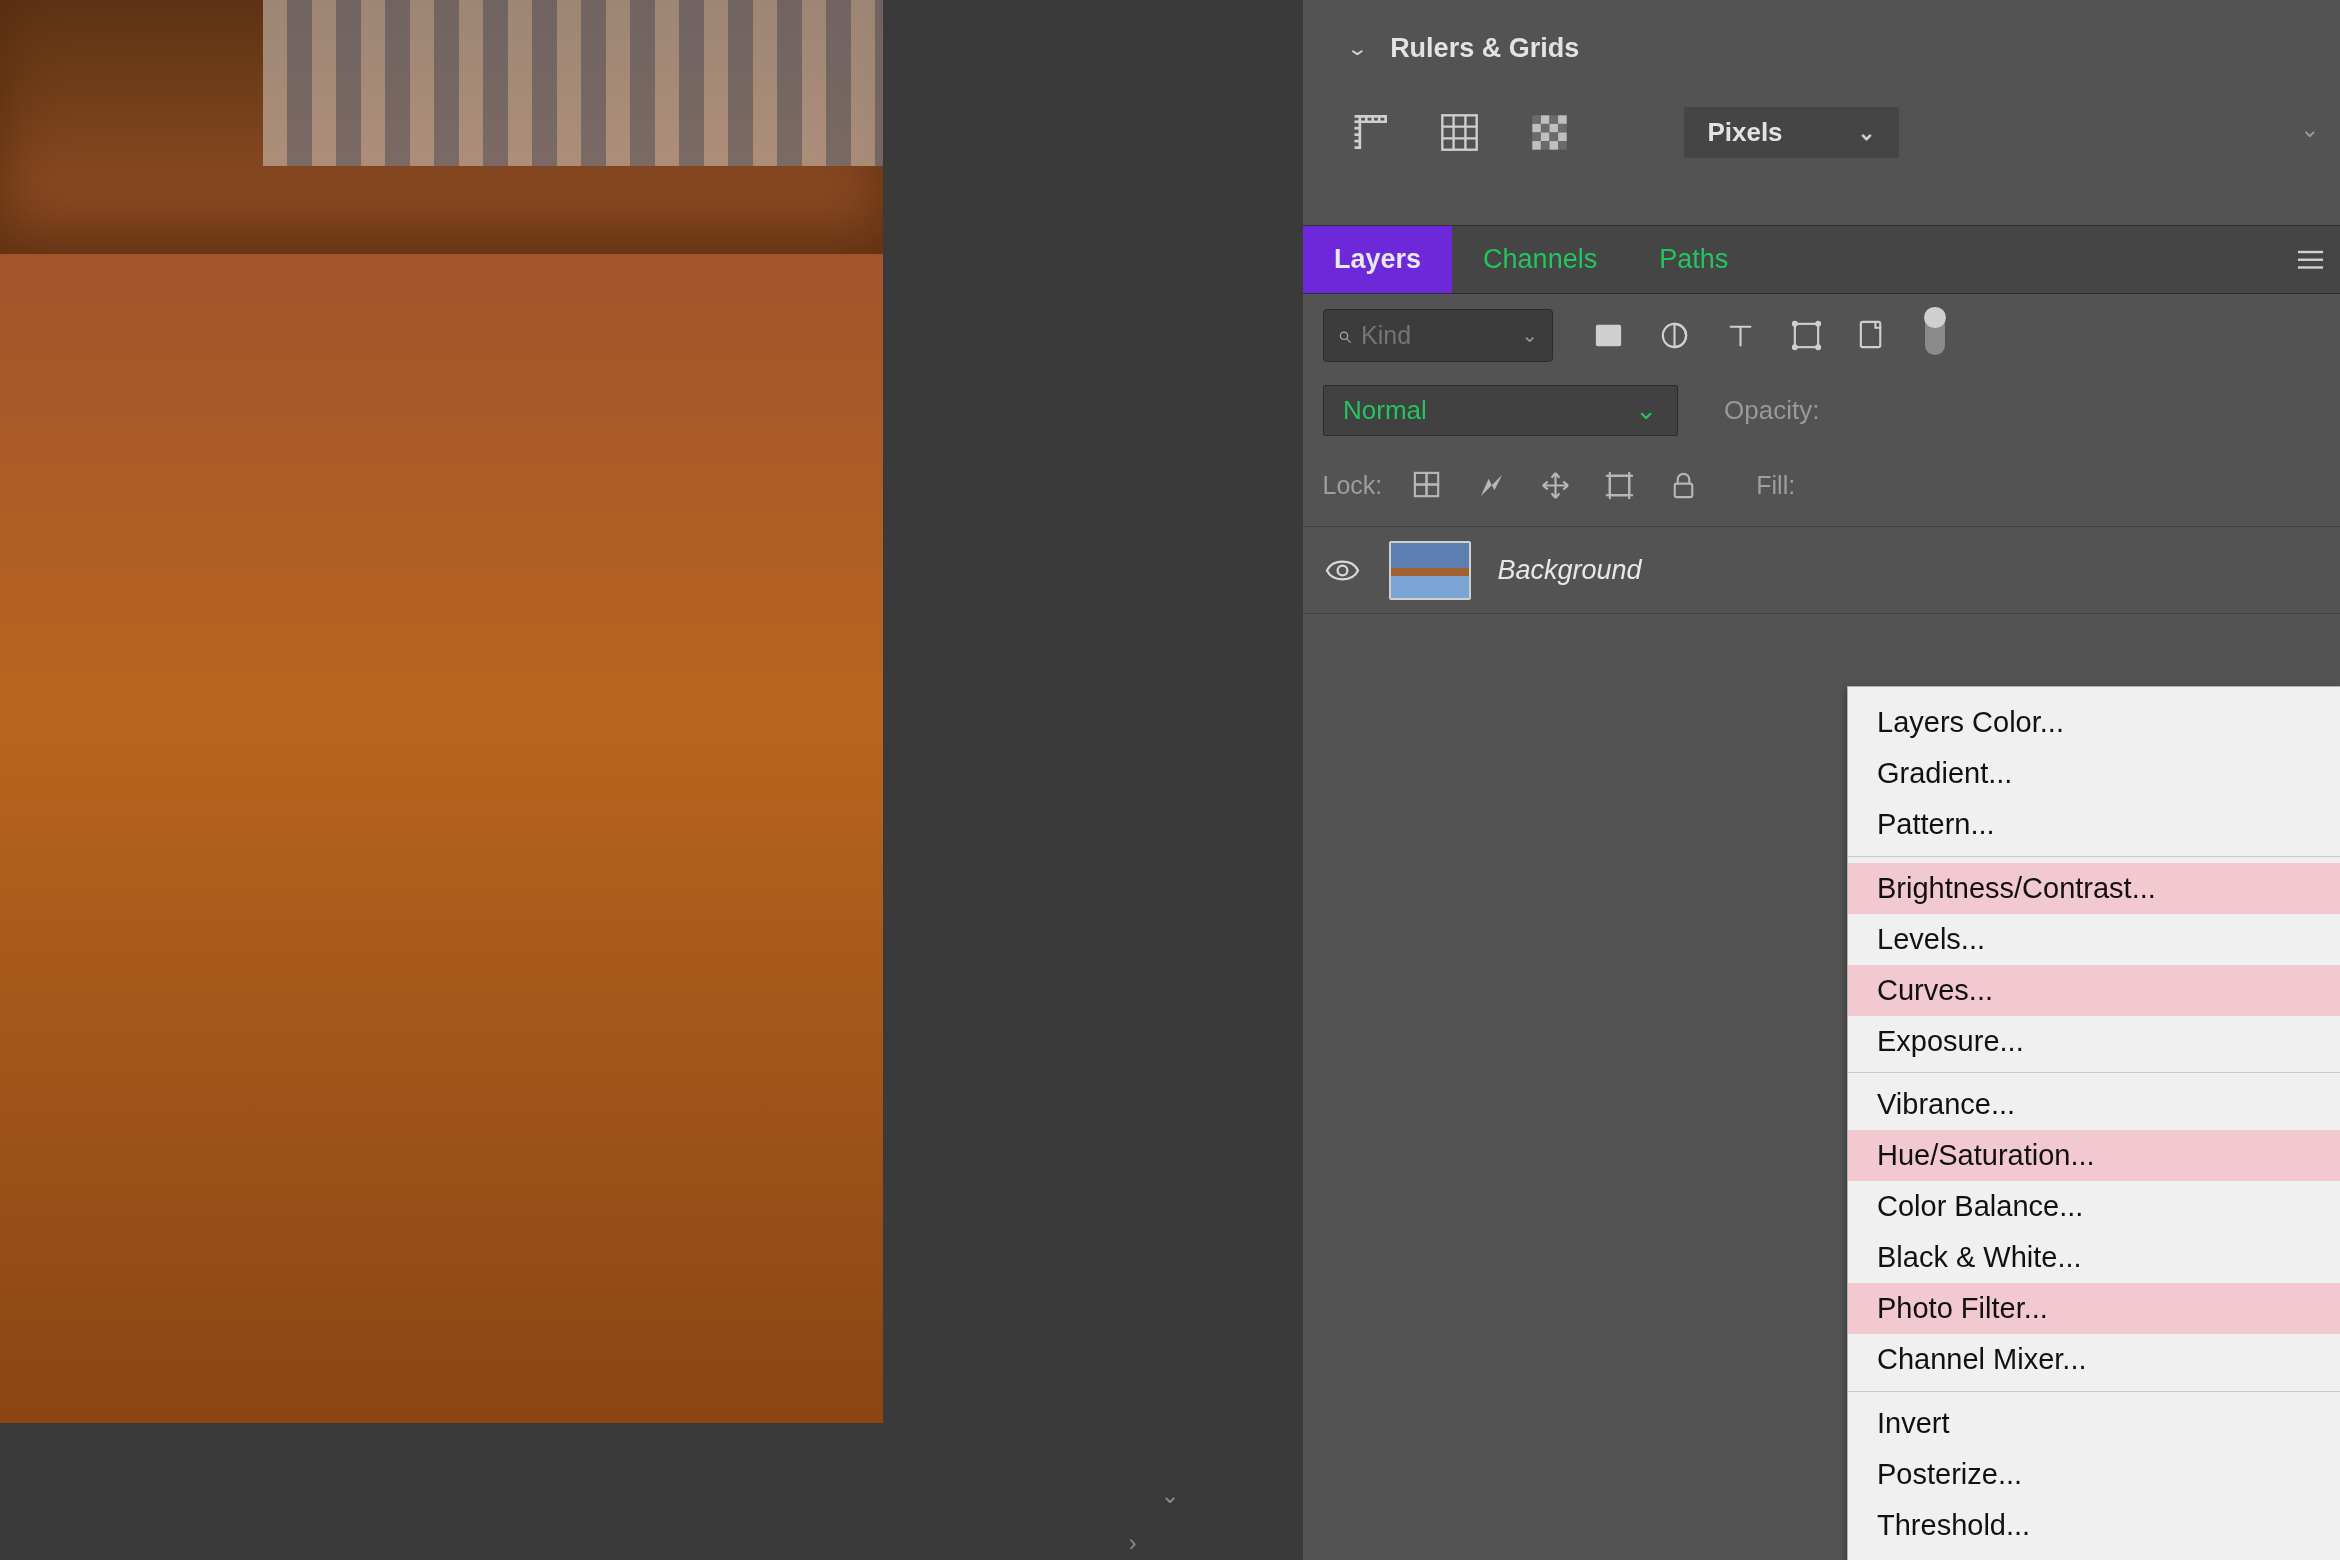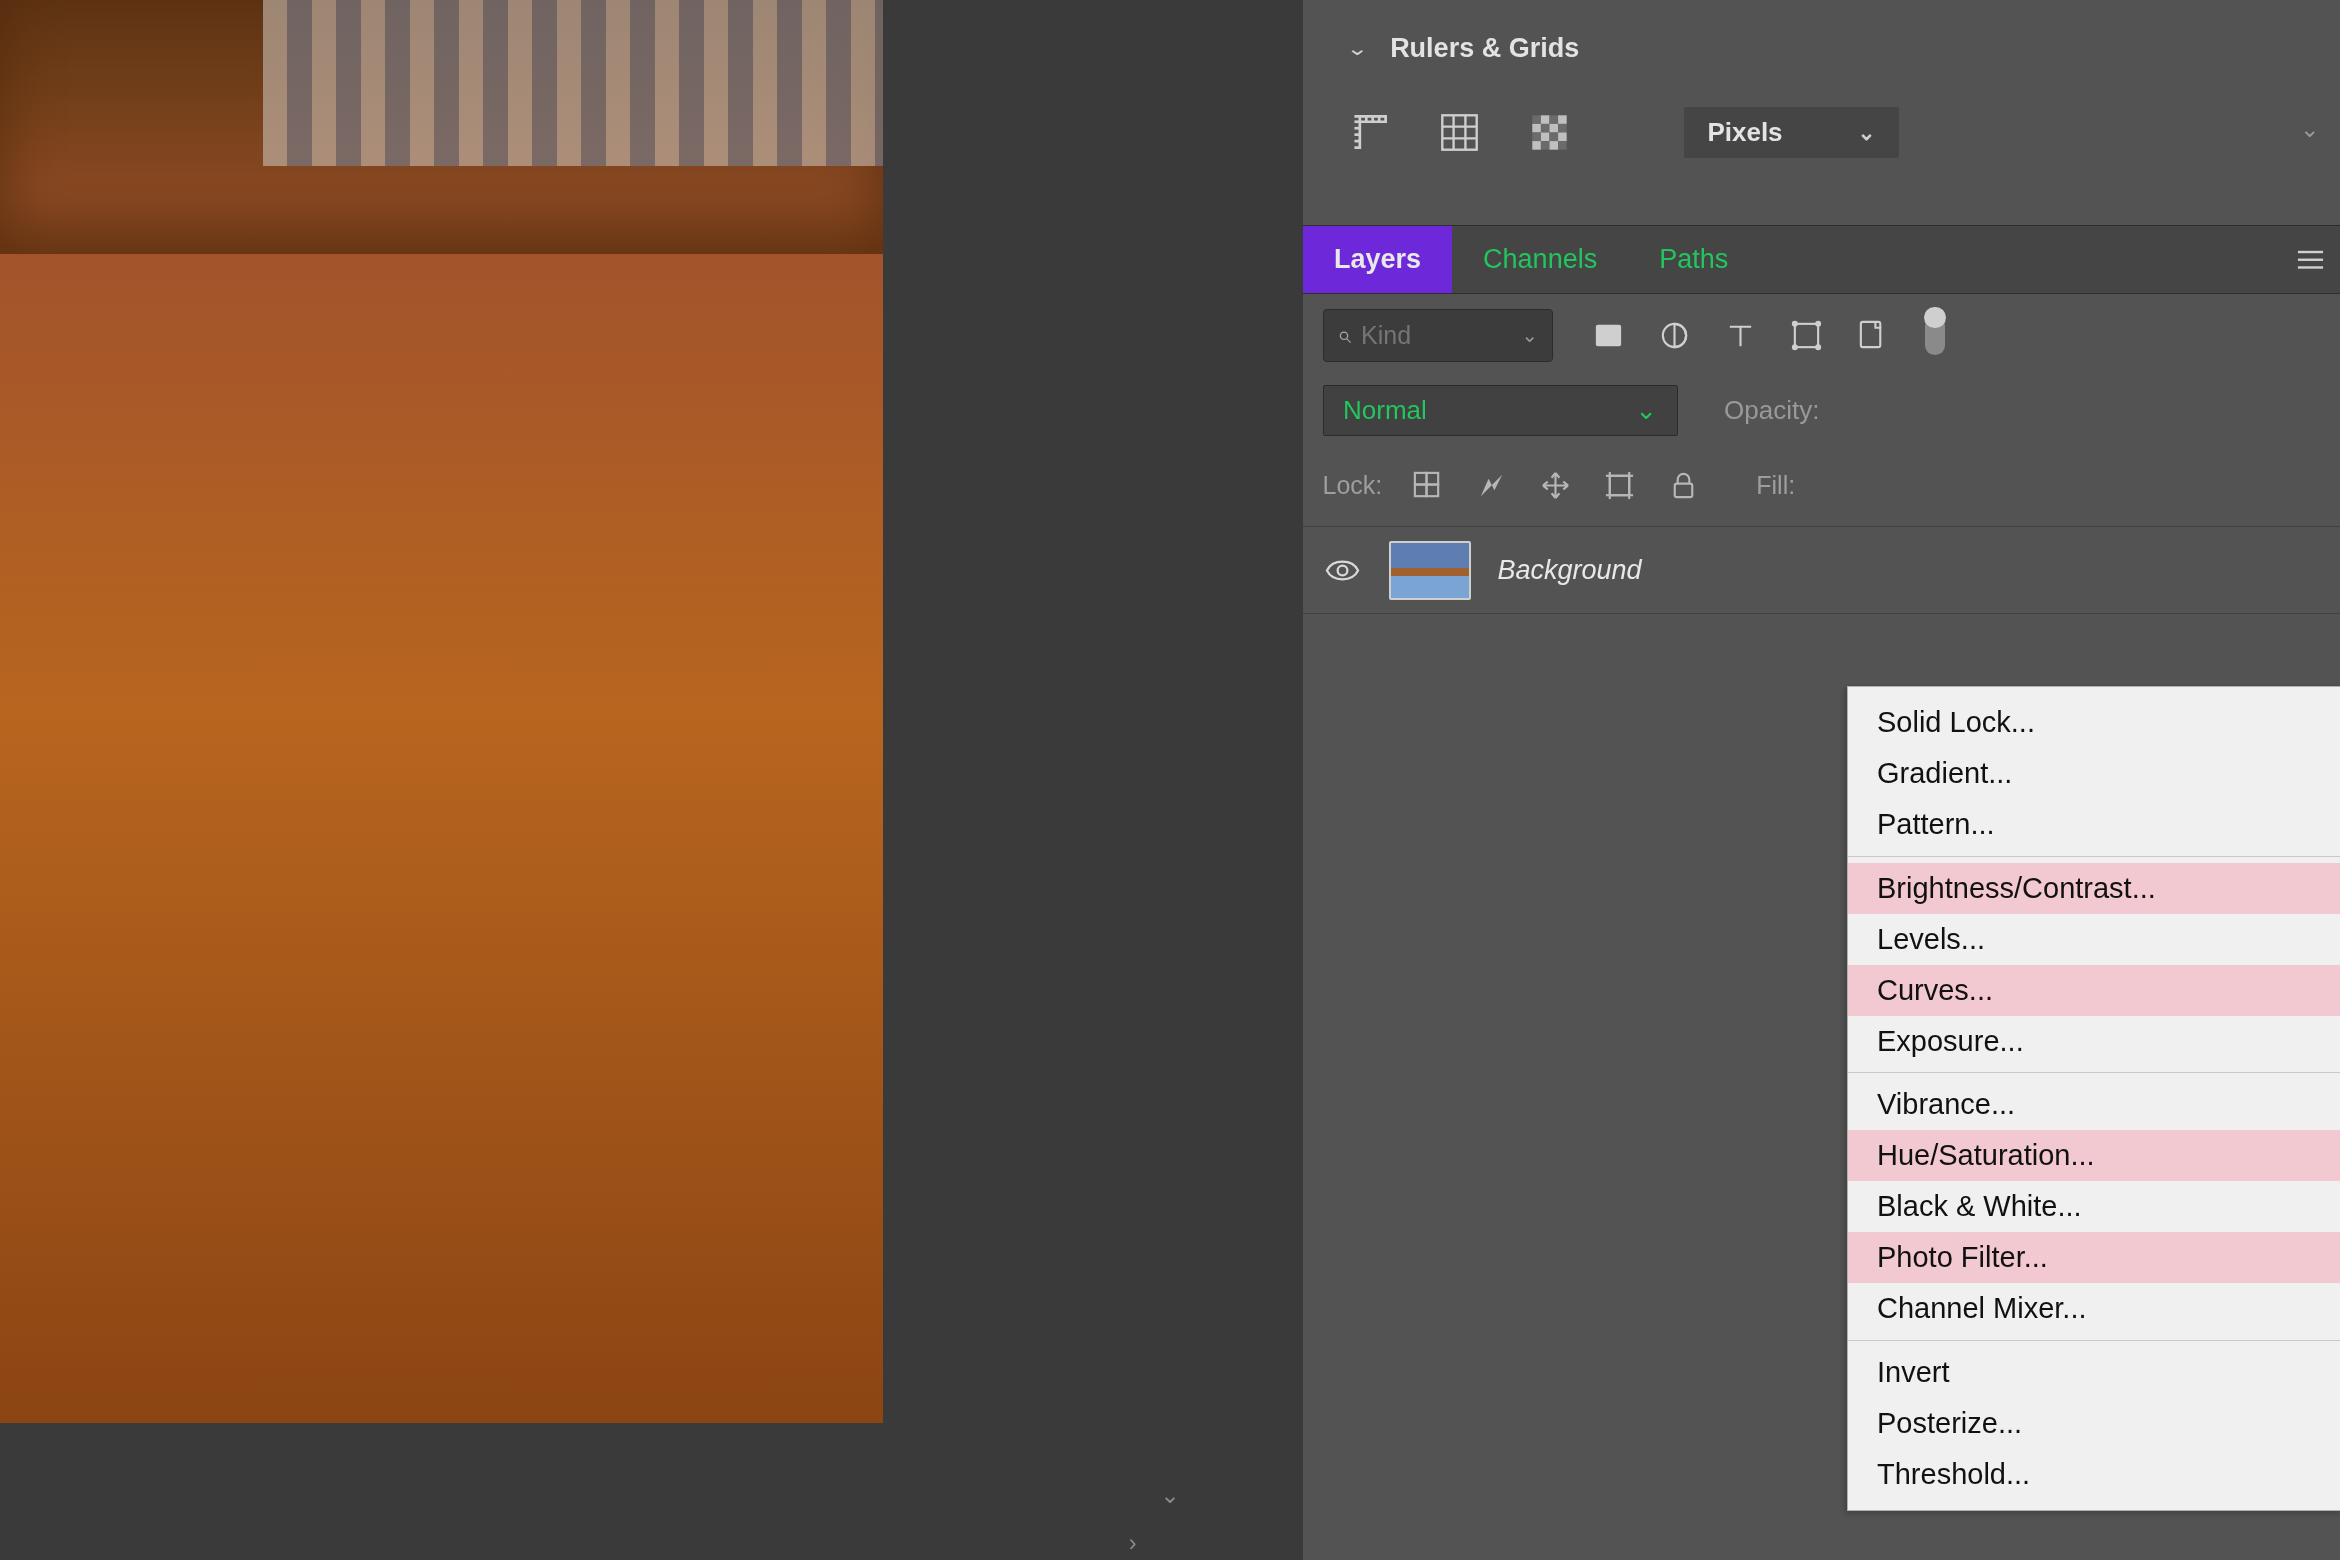--- a/index.html
+++ b/index.html
@@ -266,31 +266,32 @@
         <svg viewBox="0 0 40 40">
             <path d="M4 20 C10 8 30 8 36 20 C30 32 10 32 4 20 Z"></path>
             <circle cx="20" cy="20" r="5"></circle>
           </svg>
       </div>
       <div class="layer-thumb"></div>
       <span class="layer-name">Background</span>
     </div>
 
     <div class="context-menu" id="ctx-menu">
-        <div class="menu-item">Solid Lock...</div>
+        <div class="menu-item">Layers Color...</div>
         <div class="menu-item">Gradient...</div>
         <div class="menu-item">Pattern...</div>
         <div class="menu-sep"></div>
         <div class="menu-item hl">Brightness/Contrast...</div>
         <div class="menu-item">Levels...</div>
         <div class="menu-item hl">Curves...</div>
         <div class="menu-item">Exposure...</div>
         <div class="menu-sep"></div>
         <div class="menu-item">Vibrance...</div>
         <div class="menu-item hl">Hue/Saturation...</div>
+        <div class="menu-item">Color Balance...</div>
         <div class="menu-item">Black &amp; White...</div>
         <div class="menu-item hl">Photo Filter...</div>
         <div class="menu-item">Channel Mixer...</div>
         <div class="menu-sep"></div>
         <div class="menu-item">Invert</div>
         <div class="menu-item">Posterize...</div>
         <div class="menu-item">Threshold...</div>
       </div>
 
   </div>

